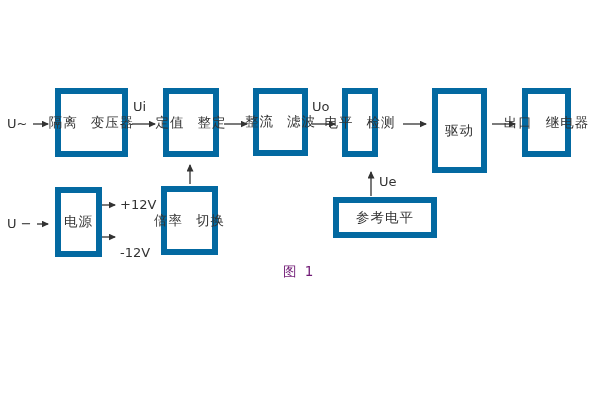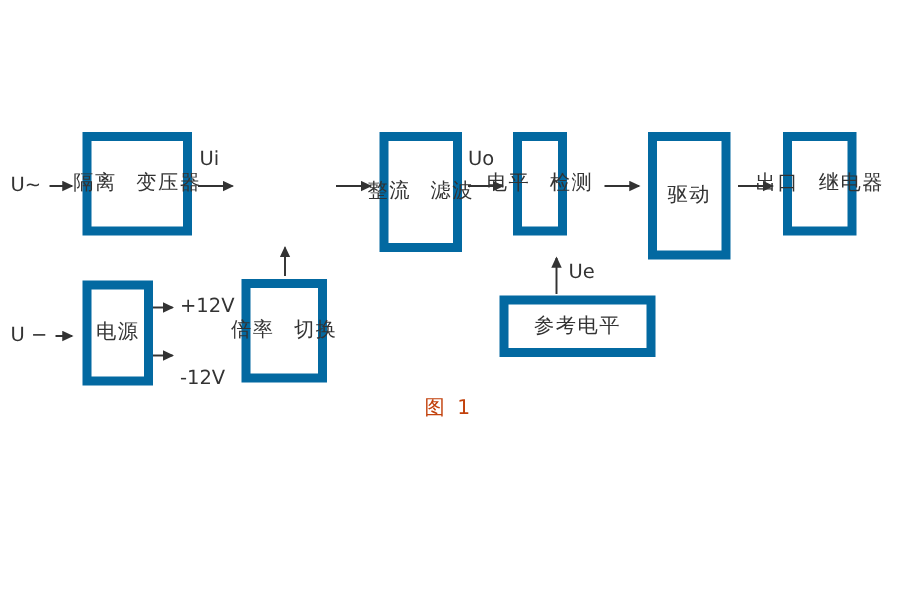--- a/index.html
+++ b/index.html
@@ -10,21 +10,21 @@
   .wires{position:absolute;left:0;top:0;width:600px;height:400px;}
   .box{
     position:absolute;box-sizing:border-box;border:6px solid #0369a1;background:#ffffff;
     display:flex;flex-direction:row;align-items:center;justify-content:center;
     gap:13px;font-size:13.5px;color:#333333;letter-spacing:1px;line-height:1.15;
   }
   .box span{white-space:nowrap;}
   .lbl{
     position:absolute;font-size:13px;color:#333333;white-space:nowrap;line-height:1.1;
   }
-  .caption{position:absolute;font-size:13.5px;color:#c2410c;letter-spacing:2px;}
+  .caption{position:absolute;font-size:13.5px;color:#701a75;letter-spacing:2px;}
 </style>
 </head>
 <body>
 
 <div class="canvas">
 
   <svg class="wires" viewBox="0 0 600 400" xmlns="http://www.w3.org/2000/svg" aria-hidden="true">
     <defs>
       <marker id="ah" markerWidth="9" markerHeight="8" refX="6.5" refY="3.5" orient="auto" markerUnits="userSpaceOnUse">
         <path d="M0,0 L7.5,3.5 L0,7 Z" fill="#333333"></path>
@@ -43,22 +43,26 @@
       <line x1="190" y1="184" x2="190" y2="165" marker-end="url(#ah)"></line>
       <line x1="371" y1="196" x2="371" y2="172" marker-end="url(#ah)"></line>
     </g>
   </svg>
 
   <div class="box" style="left:55px;top:88px;width:73px;height:69px">
     <span>隔离</span>
     <span>变压器</span>
   </div>
 
+  <div class="box" style="left:163px;top:88px;width:56px;height:69px">
+    <span>定值</span>
+    <span>整定</span>
+  </div>
 
-  <div class="box" style="left:253px;top:88px;width:55px;height:80px">
+  <div class="box" style="left:253px;top:88px;width:55px;height:68px">
     <span>整流</span>
     <span>滤波</span>
   </div>
 
   <div class="box" style="left:342px;top:88px;width:36px;height:69px">
     <span>电平</span>
     <span>检测</span>
   </div>
 
   <div class="box" style="left:432px;top:88px;width:55px;height:85px">

